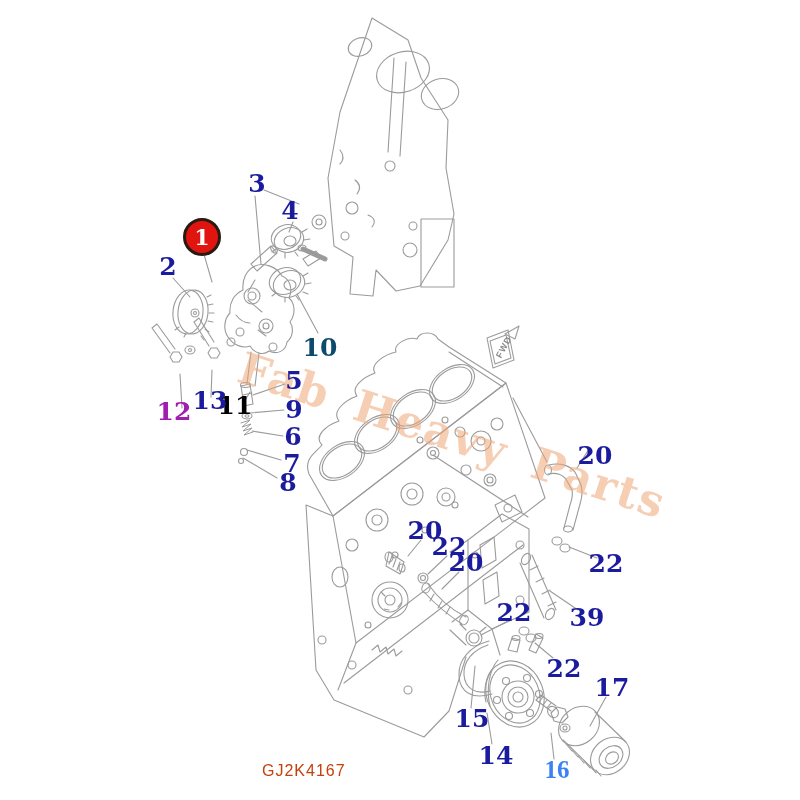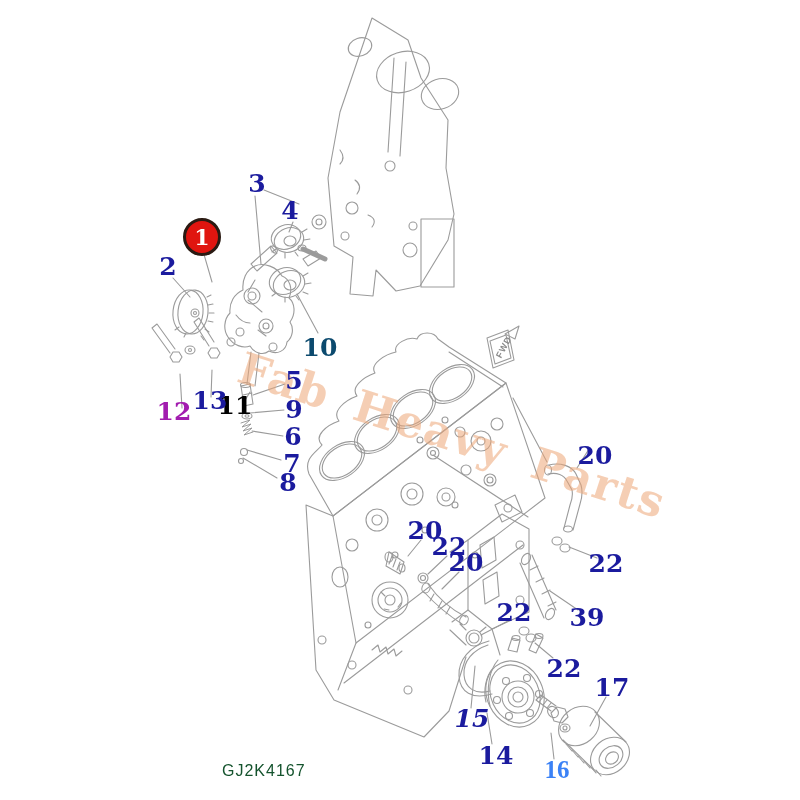--- a/index.html
+++ b/index.html
@@ -235,21 +235,21 @@
                M283,436 L252,431 M281,460 L247,450 M277,478 L243,458 M244,402 L250,392
                M182,408 L180,374 M211,397 L212,370 M421,540 L408,556 M447,556 L428,574
                M459,572 L442,589 M589,449 L577,468 M597,558 L569,547 M578,610 L550,591
                M508,621 L481,635 M553,658 L535,643 M471,708 L475,666 M492,744 L487,713
                M554,759 L551,733 M606,697 L590,726"></path>
     </g>
   </svg>
 
   <div class="watermark" style="color: rgb(237, 167, 120);">Fab Heavy Parts</div>
   <div class="fwd" style="color: rgb(138, 138, 138);">FWD</div>
-  <div class="code" style="color: #14532d;">GJ2K4167</div>
+  <div class="code" style="color: #c2410c; margin-left: 40px;">GJ2K4167</div>
   <div id="callout-layer">
       <div class="callout highlighted" style="left: 202px; top: 237px; background: rgb(224, 21, 15); border-color: rgb(42, 26, 18); color: rgb(255, 255, 255);">
       <span class="callout-num">1</span>
     </div>
       <div class="callout" style="left: 168px; top: 266px; color: rgb(27, 27, 158);">
       <span class="callout-num">2</span>
     </div>
       <div class="callout" style="left: 257px; top: 183px; color: rgb(27, 27, 158);">
       <span class="callout-num">3</span>
     </div>
@@ -279,21 +279,21 @@
     </div>
       <div class="callout" style="left: 174px; top: 411px; color: #a21caf; text-align: right;">
       <span class="callout-num">12</span>
     </div>
       <div class="callout" style="left: 210px; top: 400px; color: rgb(27, 27, 158);">
       <span class="callout-num">13</span>
     </div>
       <div class="callout" style="left: 496px; top: 755px; color: rgb(27, 27, 158);">
       <span class="callout-num">14</span>
     </div>
-      <div class="callout" style="left: 472px; top: 718px; color: rgb(27, 27, 158); font-style: italic;">
+      <div class="callout" style="left: 472px; top: 718px; color: rgb(27, 27, 158);">
       <span class="callout-num">15</span>
     </div>
       <div class="callout" style="left: 557px; top: 769px; color: #3b82f6; font-family: Liberation Serif, serif;">
       <span class="callout-num">16</span>
     </div>
       <div class="callout" style="left: 612px; top: 687px; color: rgb(27, 27, 158);">
       <span class="callout-num">17</span>
     </div>
       <div class="callout" style="left: 425px; top: 530px; color: rgb(27, 27, 158);">
       <span class="callout-num">20</span>

